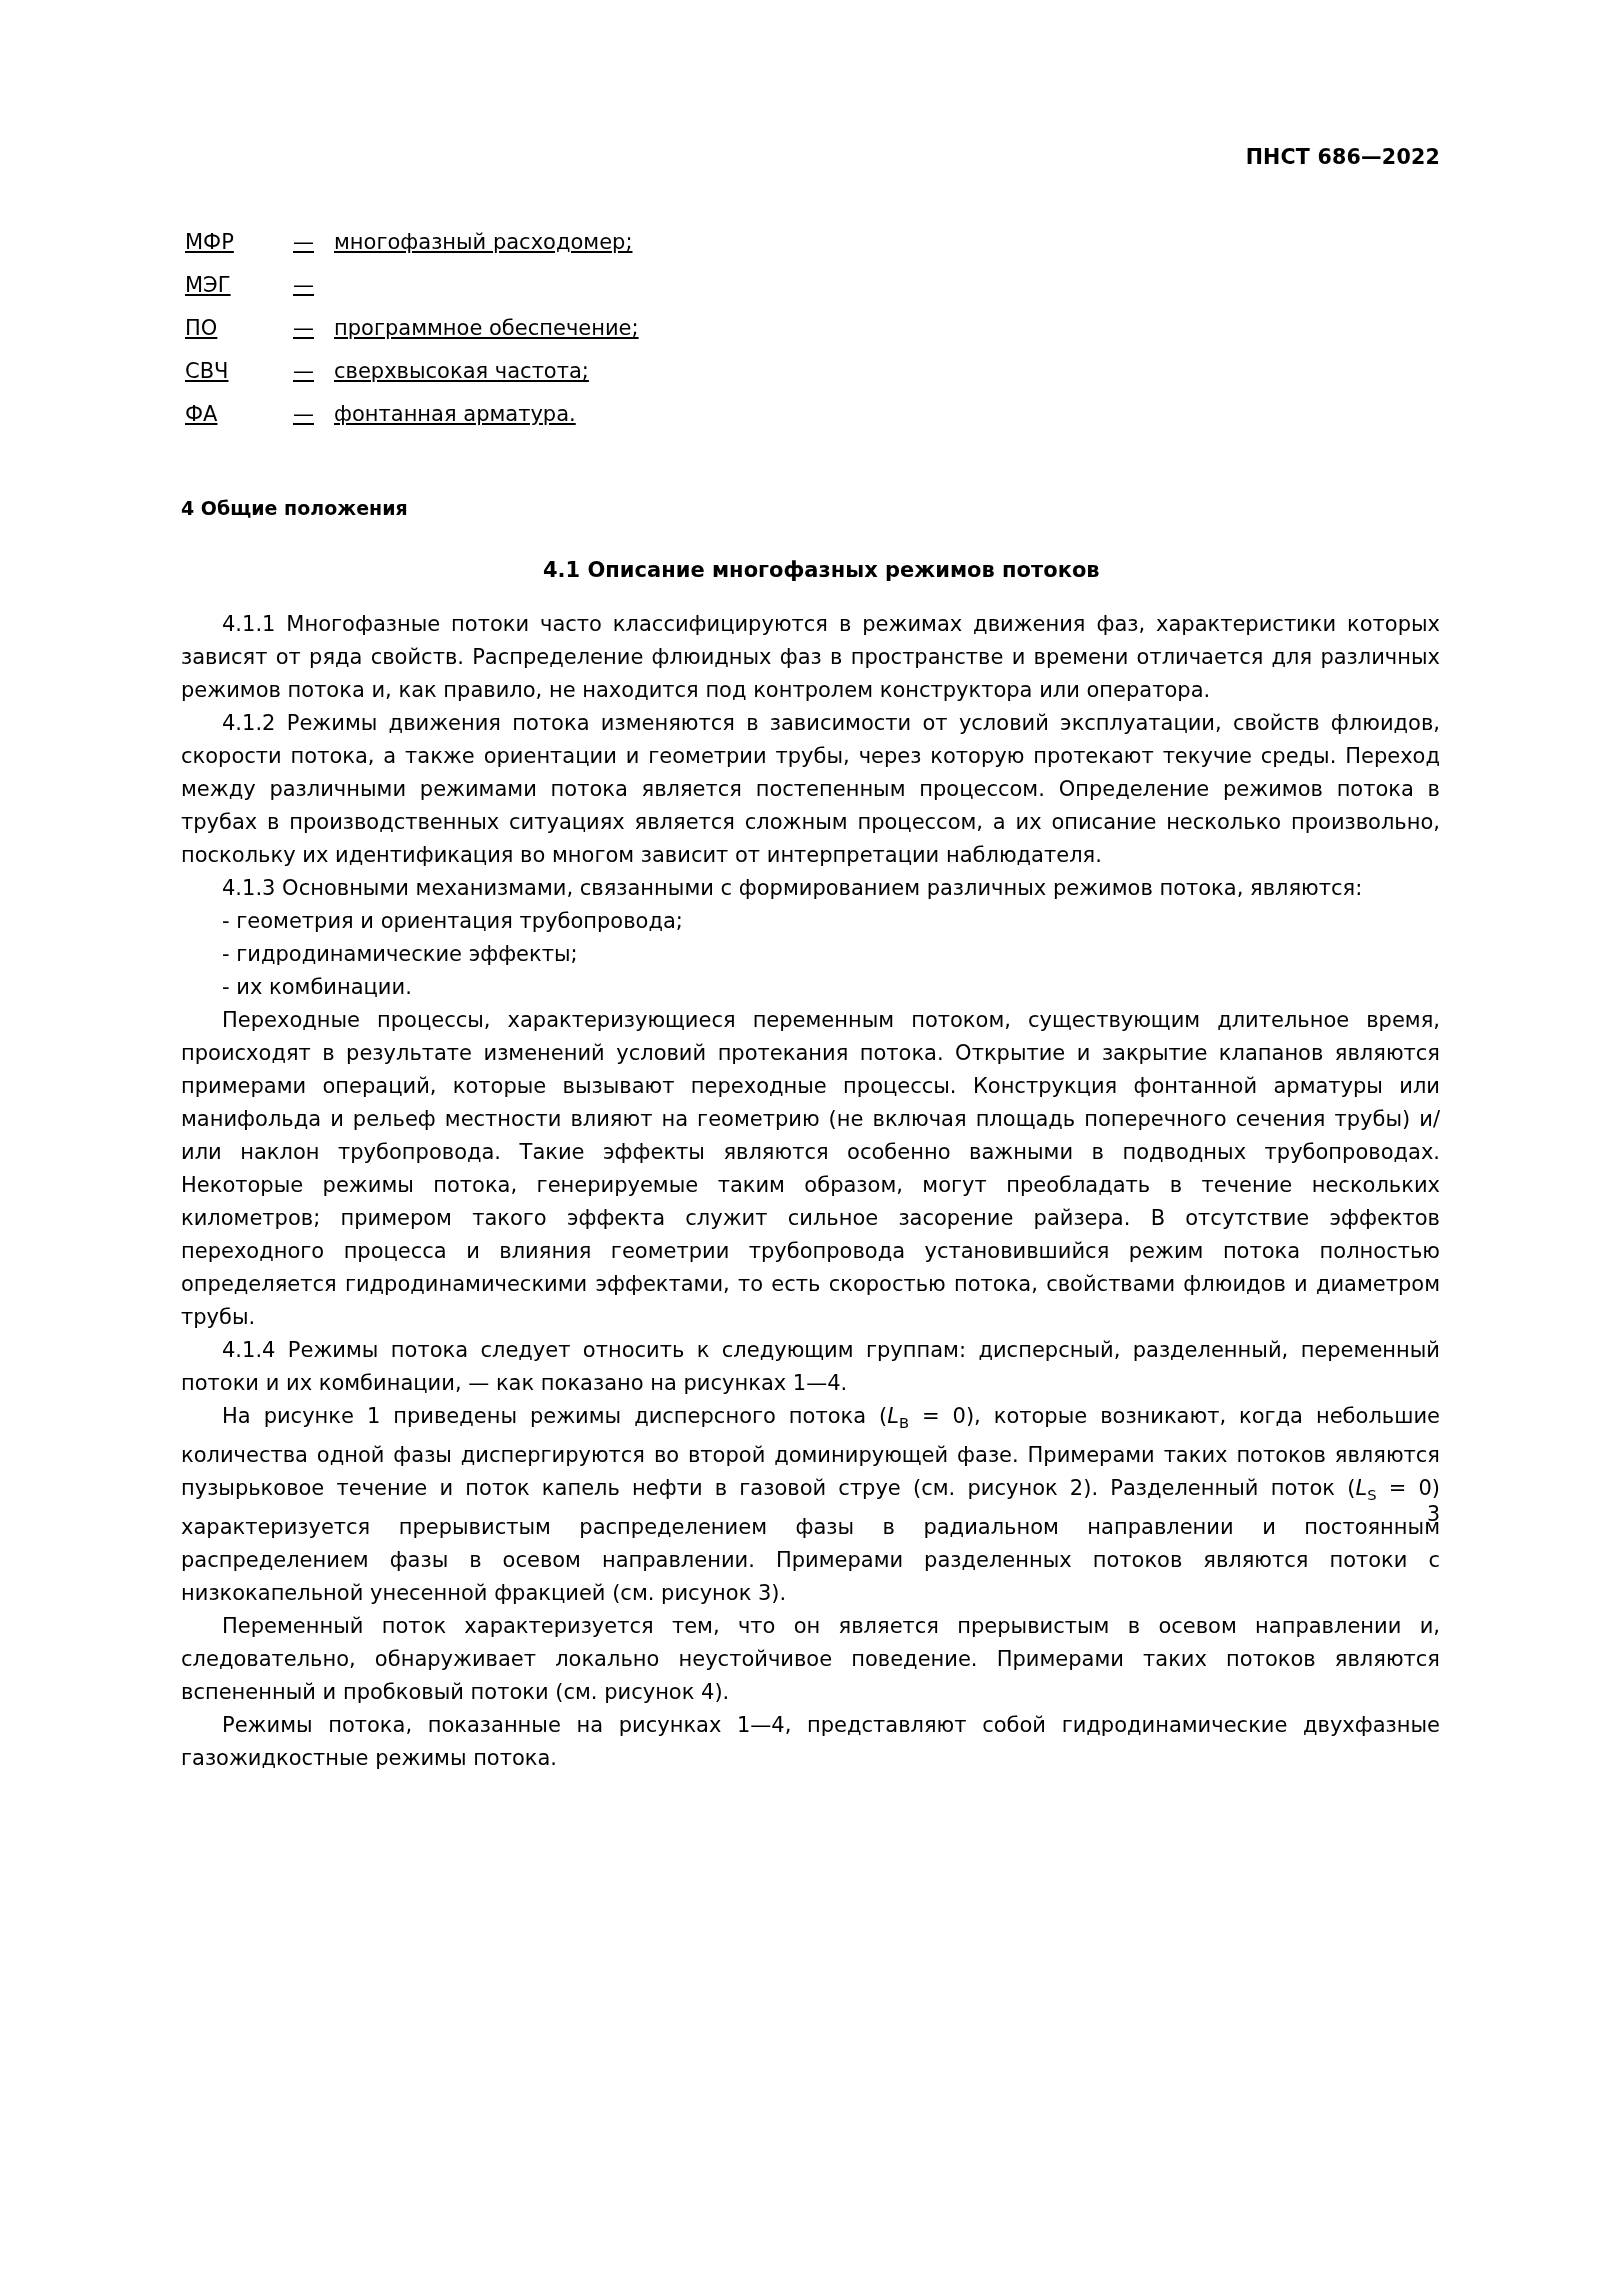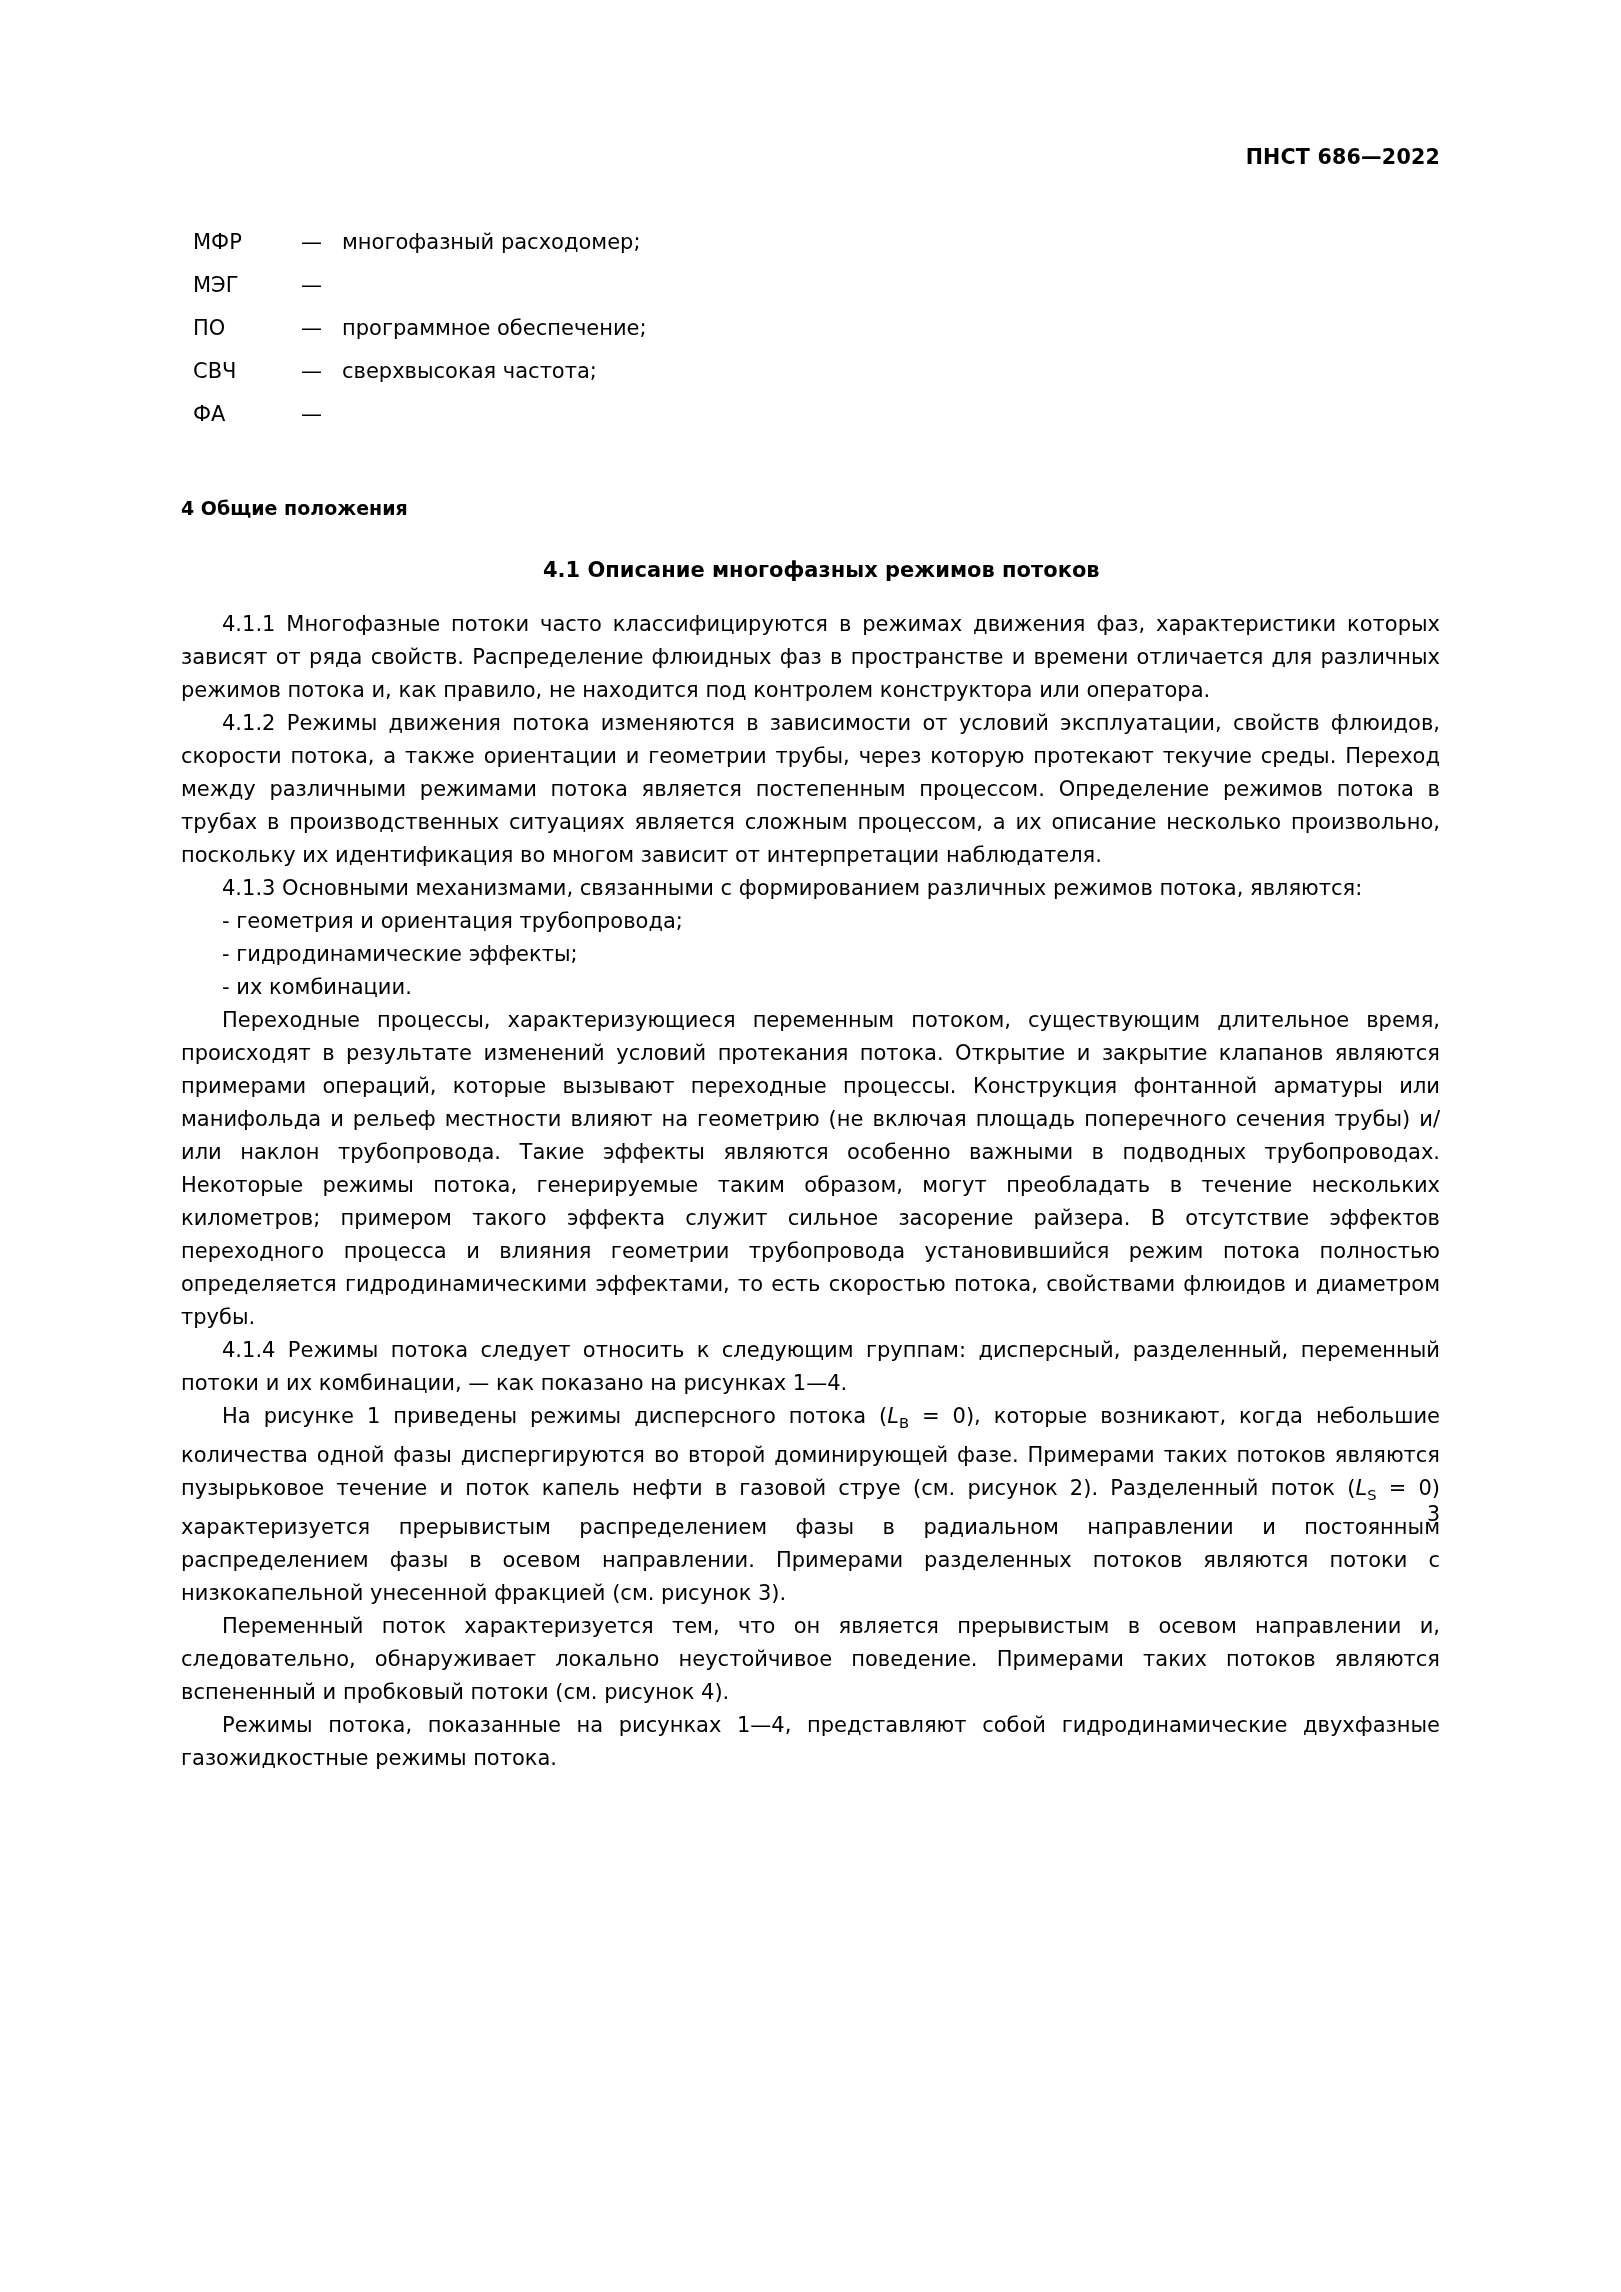--- a/index.html
+++ b/index.html
@@ -38,21 +38,22 @@
   }
   .abbr-list {
     margin: 0;
     padding: 0;
     list-style: none;
   }
   .abbr-row {
     display: flex;
     font-size: 21px;
     line-height: 43px;
-    margin-left: 12px;
+    margin-left: 4px;
+    text-decoration: underline;
   }
   .abbr-term {
     width: 108px;
     flex: 0 0 108px;
   }
   .abbr-dash {
     width: 41px;
     flex: 0 0 41px;
   }
   .abbr-def {
@@ -136,20 +137,21 @@
         <span class="abbr-def">программное обеспечение;</span>
       </li>
       <li class="abbr-row">
         <span class="abbr-term">СВЧ</span>
         <span class="abbr-dash">—</span>
         <span class="abbr-def">сверхвысокая частота;</span>
       </li>
       <li class="abbr-row">
         <span class="abbr-term">ФА</span>
         <span class="abbr-dash">—</span>
+        <span class="abbr-def">фонтанная арматура.</span>
       </li>
     </ul>
 
     <h2 class="section-title">4  Общие положения</h2>
 
     <h3 class="subsection-title">4.1  Описание многофазных режимов потоков</h3>
 
     <p class="body indent first-para">4.1.1 Многофазные потоки часто классифицируются в режимах движения фаз, характеристики которых зависят от ряда свойств. Распределение флюидных фаз в пространстве и времени отличается для различных режимов потока и, как правило, не находится под контролем конструктора или оператора.</p>
 
     <p class="body indent">4.1.2 Режимы движения потока изменяются в зависимости от условий эксплуатации, свойств флюидов, скорости потока, а также ориентации и геометрии трубы, через которую протекают текучие среды. Переход между различными режимами потока является постепенным процессом. Определение режимов потока в трубах в производственных ситуациях является сложным процессом, а их описание несколько произвольно, поскольку их идентификация во многом зависит от интерпретации наблюдателя.</p>

